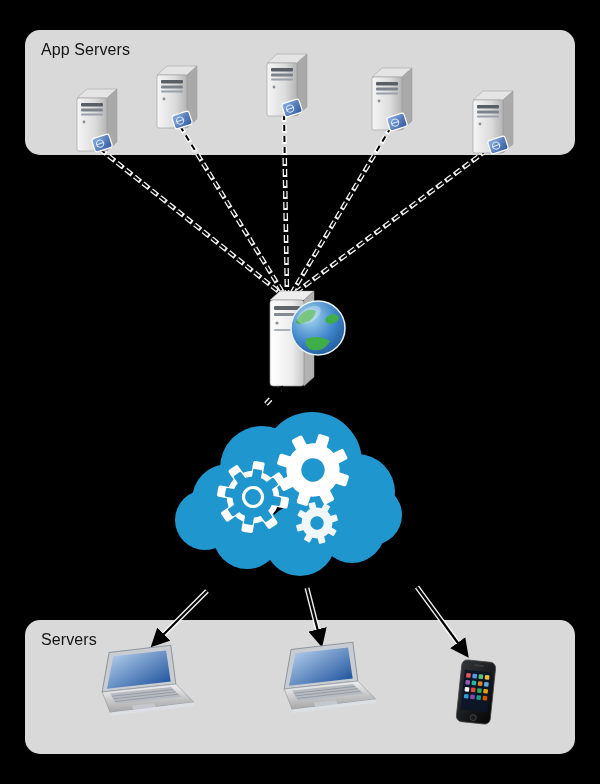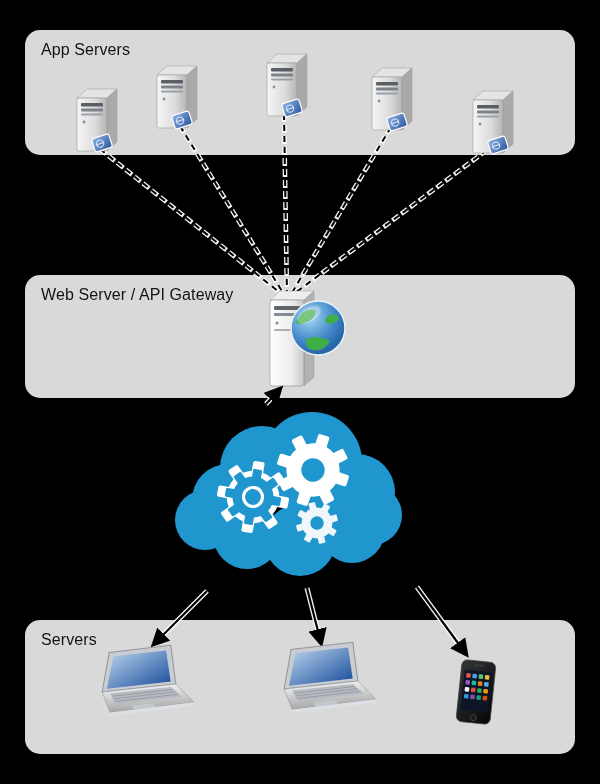--- a/index.html
+++ b/index.html
@@ -14,23 +14,20 @@
                font-weight:500;color:#141414;letter-spacing:0.1px;}
   .overlay{position:absolute;inset:0;pointer-events:none;}
 </style>
 </head>
 <body>
 
 <div class="stage">
 
   <div class="panel" id="panel-app-servers">
     <div class="panel-label">App Servers</div>
-  </div>
-  <div class="panel" id="panel-web-server">
-    <div class="panel-label">Web Server / API Gateway</div>
   </div>
   <div class="panel" id="panel-clients">
     <div class="panel-label">Servers</div>
   </div>
 
   <svg class="overlay" viewBox="0 0 600 784">
     <defs>
       <linearGradient id="servGrad" x1="0" y1="0" x2="1" y2="0">
         <stop offset="0" stop-color="#f6f6f6"></stop>
           <stop offset="0.6" stop-color="#dcdcdc"></stop>

